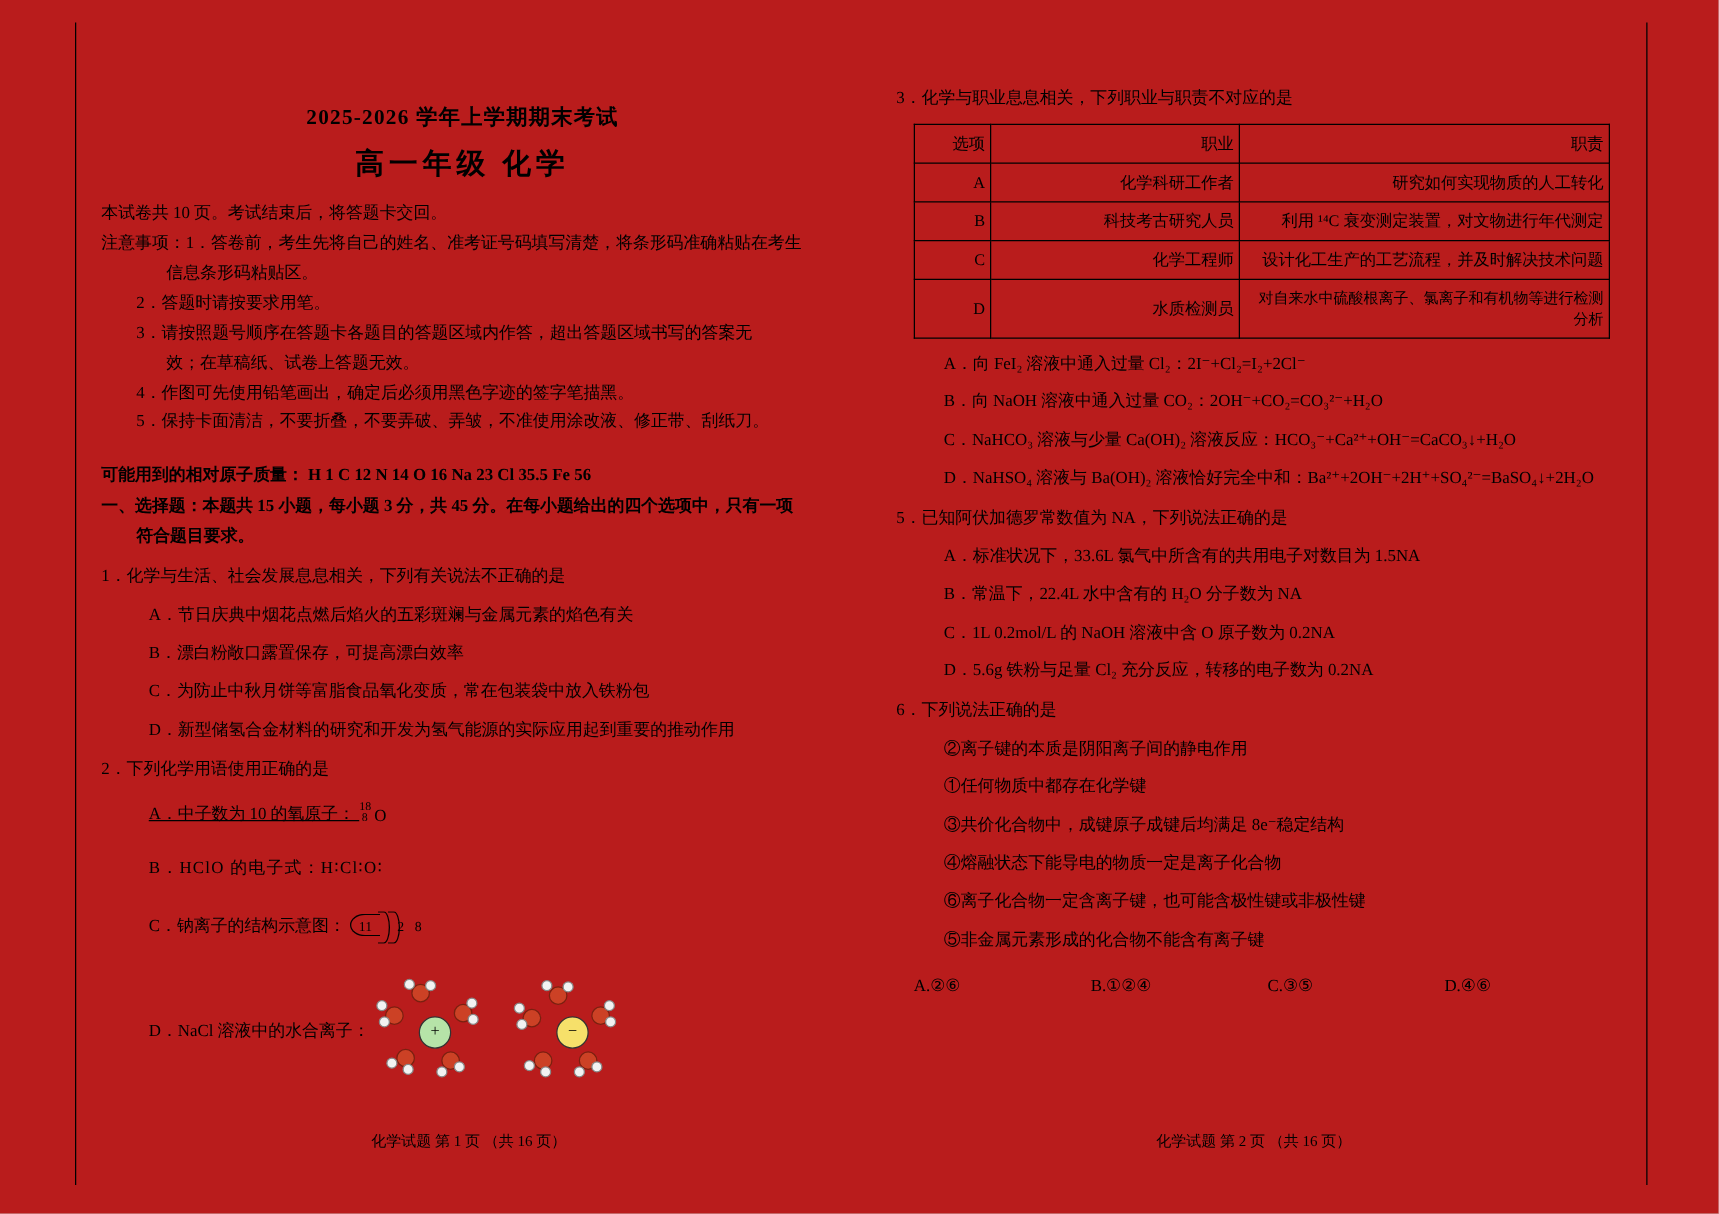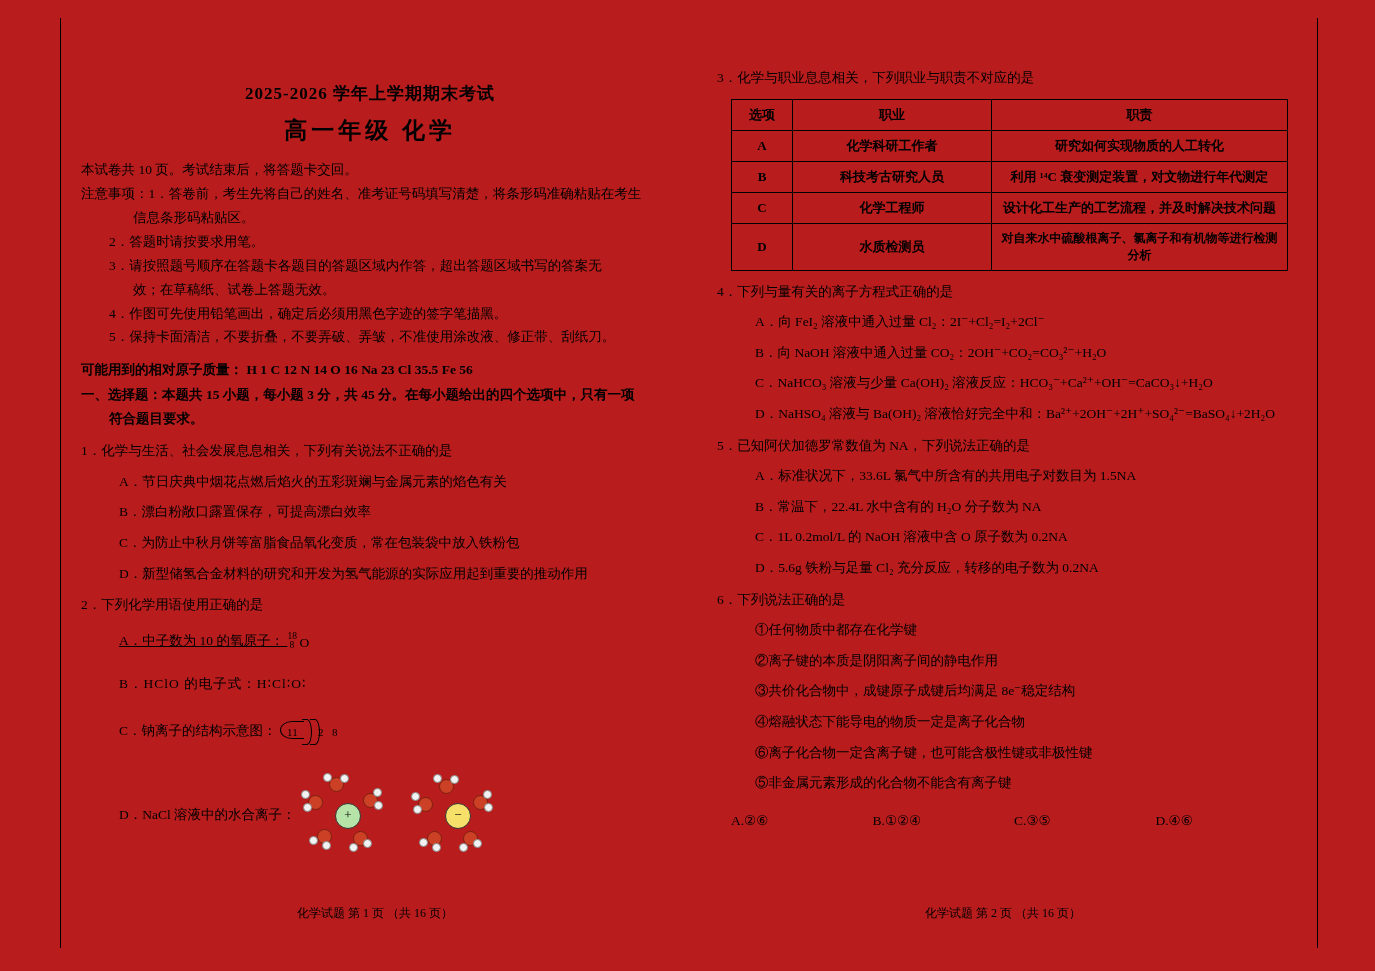--- a/index.html
+++ b/index.html
@@ -26,21 +26,21 @@
   .indent2{margin-left:52px;}
   .q{font-size:13.5px;line-height:1.6;margin:10px 0 2px 0;}
   .opt{font-size:13.5px;line-height:1.6;margin:9px 0 9px 38px;}
   .sub{font-size:9.5px;vertical-align:sub;}
   .sup{font-size:9.5px;vertical-align:super;}
   .footer{
     position:absolute;bottom:26px;left:0;width:100%;text-align:center;
     font-size:12px;color:#000;
   }
   table.tbl{border-collapse:collapse;width:96%;margin:10px 0 6px 14px;font-size:13px;}
-  table.tbl td,table.tbl th{border:1px solid #000;padding:6px 4px;text-align:center;font-weight:bold;margin-top:48px;}
+  table.tbl td,table.tbl th{border:1px solid #000;padding:6px 4px;text-align:right;font-weight:normal;margin-top:48px;}
   table.tbl td.opt-col{width:52px;}
   table.tbl td.job-col{width:190px;}
   .small{font-size:12px;}
   .nowrapfix{white-space:nowrap;}
   
   .naion{display:inline-block;position:relative;width:68px;height:26px;vertical-align:middle;}
   .naion .nucleus{
     position:absolute;left:0;top:2px;width:24px;height:18px;
     border:1px solid #000;border-radius:50% 0 0 50%;border-right:none;
     box-sizing:border-box;font-size:11px;text-align:center;line-height:20px;
@@ -81,21 +81,21 @@
         <div class="p">
           <span class="bold">注意事项：</span><span>1．答卷前，考生先将自己的姓名、准考证号码填写清楚，将条形码准确粘贴在考生</span>
         </div>
         <div class="p indent2">信息条形码粘贴区。</div>
         <div class="p indent1">2．答题时请按要求用笔。</div>
         <div class="p indent1">3．请按照题号顺序在答题卡各题目的答题区域内作答，超出答题区域书写的答案无</div>
         <div class="p indent2">效；在草稿纸、试卷上答题无效。</div>
         <div class="p indent1">4．作图可先使用铅笔画出，确定后必须用黑色字迹的签字笔描黑。</div>
         <div class="p indent1">5．保持卡面清洁，不要折叠，不要弄破、弄皱，不准使用涂改液、修正带、刮纸刀。</div>
 
-        <div class="p bold" style="margin-top:12px;">可能用到的相对原子质量：  H 1    C 12    N 14    O 16    Na 23    Cl 35.5    Fe 56</div>
+        <div class="p bold" style="margin-top:22px;">可能用到的相对原子质量：  H 1    C 12    N 14    O 16    Na 23    Cl 35.5    Fe 56</div>
 
         <div class="p bold" style="margin-top:4px;">
           <span>一、选择题：</span><span>本题共 15 小题，每小题 3 分，共 45 分。在每小题给出的四个选项中，只有一项</span>
         </div>
         <div class="p bold indent1">符合题目要求。</div>
 
         <div class="q">1．化学与生活、社会发展息息相关，下列有关说法不正确的是</div>
         <div class="opt">A．节日庆典中烟花点燃后焰火的五彩斑斓与金属元素的焰色有关</div>
         <div class="opt">B．漂白粉敞口露置保存，可提高漂白效率</div>
         <div class="opt">C．为防止中秋月饼等富脂食品氧化变质，常在包装袋中放入铁粉包</div>
@@ -197,35 +197,34 @@
               <td>设计化工生产的工艺流程，并及时解决技术问题</td>
             </tr>
             <tr>
               <td>D</td>
               <td>水质检测员</td>
               <td class="small">对自来水中硫酸根离子、氯离子和有机物等进行检测分析</td>
             </tr>
           </tbody>
         </table>
 
-        <div class="q">4．下列与量有关的离子方程式正确的是</div>
         <div class="opt">A．向 FeI₂ 溶液中通入过量 Cl₂：2I⁻+Cl₂=I₂+2Cl⁻</div>
         <div class="opt">B．向 NaOH 溶液中通入过量 CO₂：2OH⁻+CO₂=CO₃²⁻+H₂O</div>
         <div class="opt">C．NaHCO₃ 溶液与少量 Ca(OH)₂ 溶液反应：HCO₃⁻+Ca²⁺+OH⁻=CaCO₃↓+H₂O</div>
         <div class="opt">D．NaHSO₄ 溶液与 Ba(OH)₂ 溶液恰好完全中和：Ba²⁺+2OH⁻+2H⁺+SO₄²⁻=BaSO₄↓+2H₂O</div>
 
         <div class="q">5．已知阿伏加德罗常数值为 NA，下列说法正确的是</div>
         <div class="opt">A．标准状况下，33.6L 氯气中所含有的共用电子对数目为 1.5NA</div>
         <div class="opt">B．常温下，22.4L 水中含有的 H₂O 分子数为 NA</div>
         <div class="opt">C．1L 0.2mol/L 的 NaOH 溶液中含 O 原子数为 0.2NA</div>
         <div class="opt">D．5.6g 铁粉与足量 Cl₂ 充分反应，转移的电子数为 0.2NA</div>
 
         <div class="q">6．下列说法正确的是</div>
+        <div class="opt">②离子键的本质是阴阳离子间的静电作用</div>
         <div class="opt">①任何物质中都存在化学键</div>
-        <div class="opt">②离子键的本质是阴阳离子间的静电作用</div>
         <div class="opt">③共价化合物中，成键原子成键后均满足 8e⁻稳定结构</div>
         <div class="opt">④熔融状态下能导电的物质一定是离子化合物</div>
         <div class="opt">⑥离子化合物一定含离子键，也可能含极性键或非极性键</div>
         <div class="opt">⑤非金属元素形成的化合物不能含有离子键</div>
 
         <div class="opt" style="display:flex;margin-left:14px;margin-top:16px;">
           <span style="width:25%;">A.②⑥</span>
           <span style="width:25%;">B.①②④</span>
           <span style="width:25%;">C.③⑤</span>
           <span style="width:25%;">D.④⑥</span>

